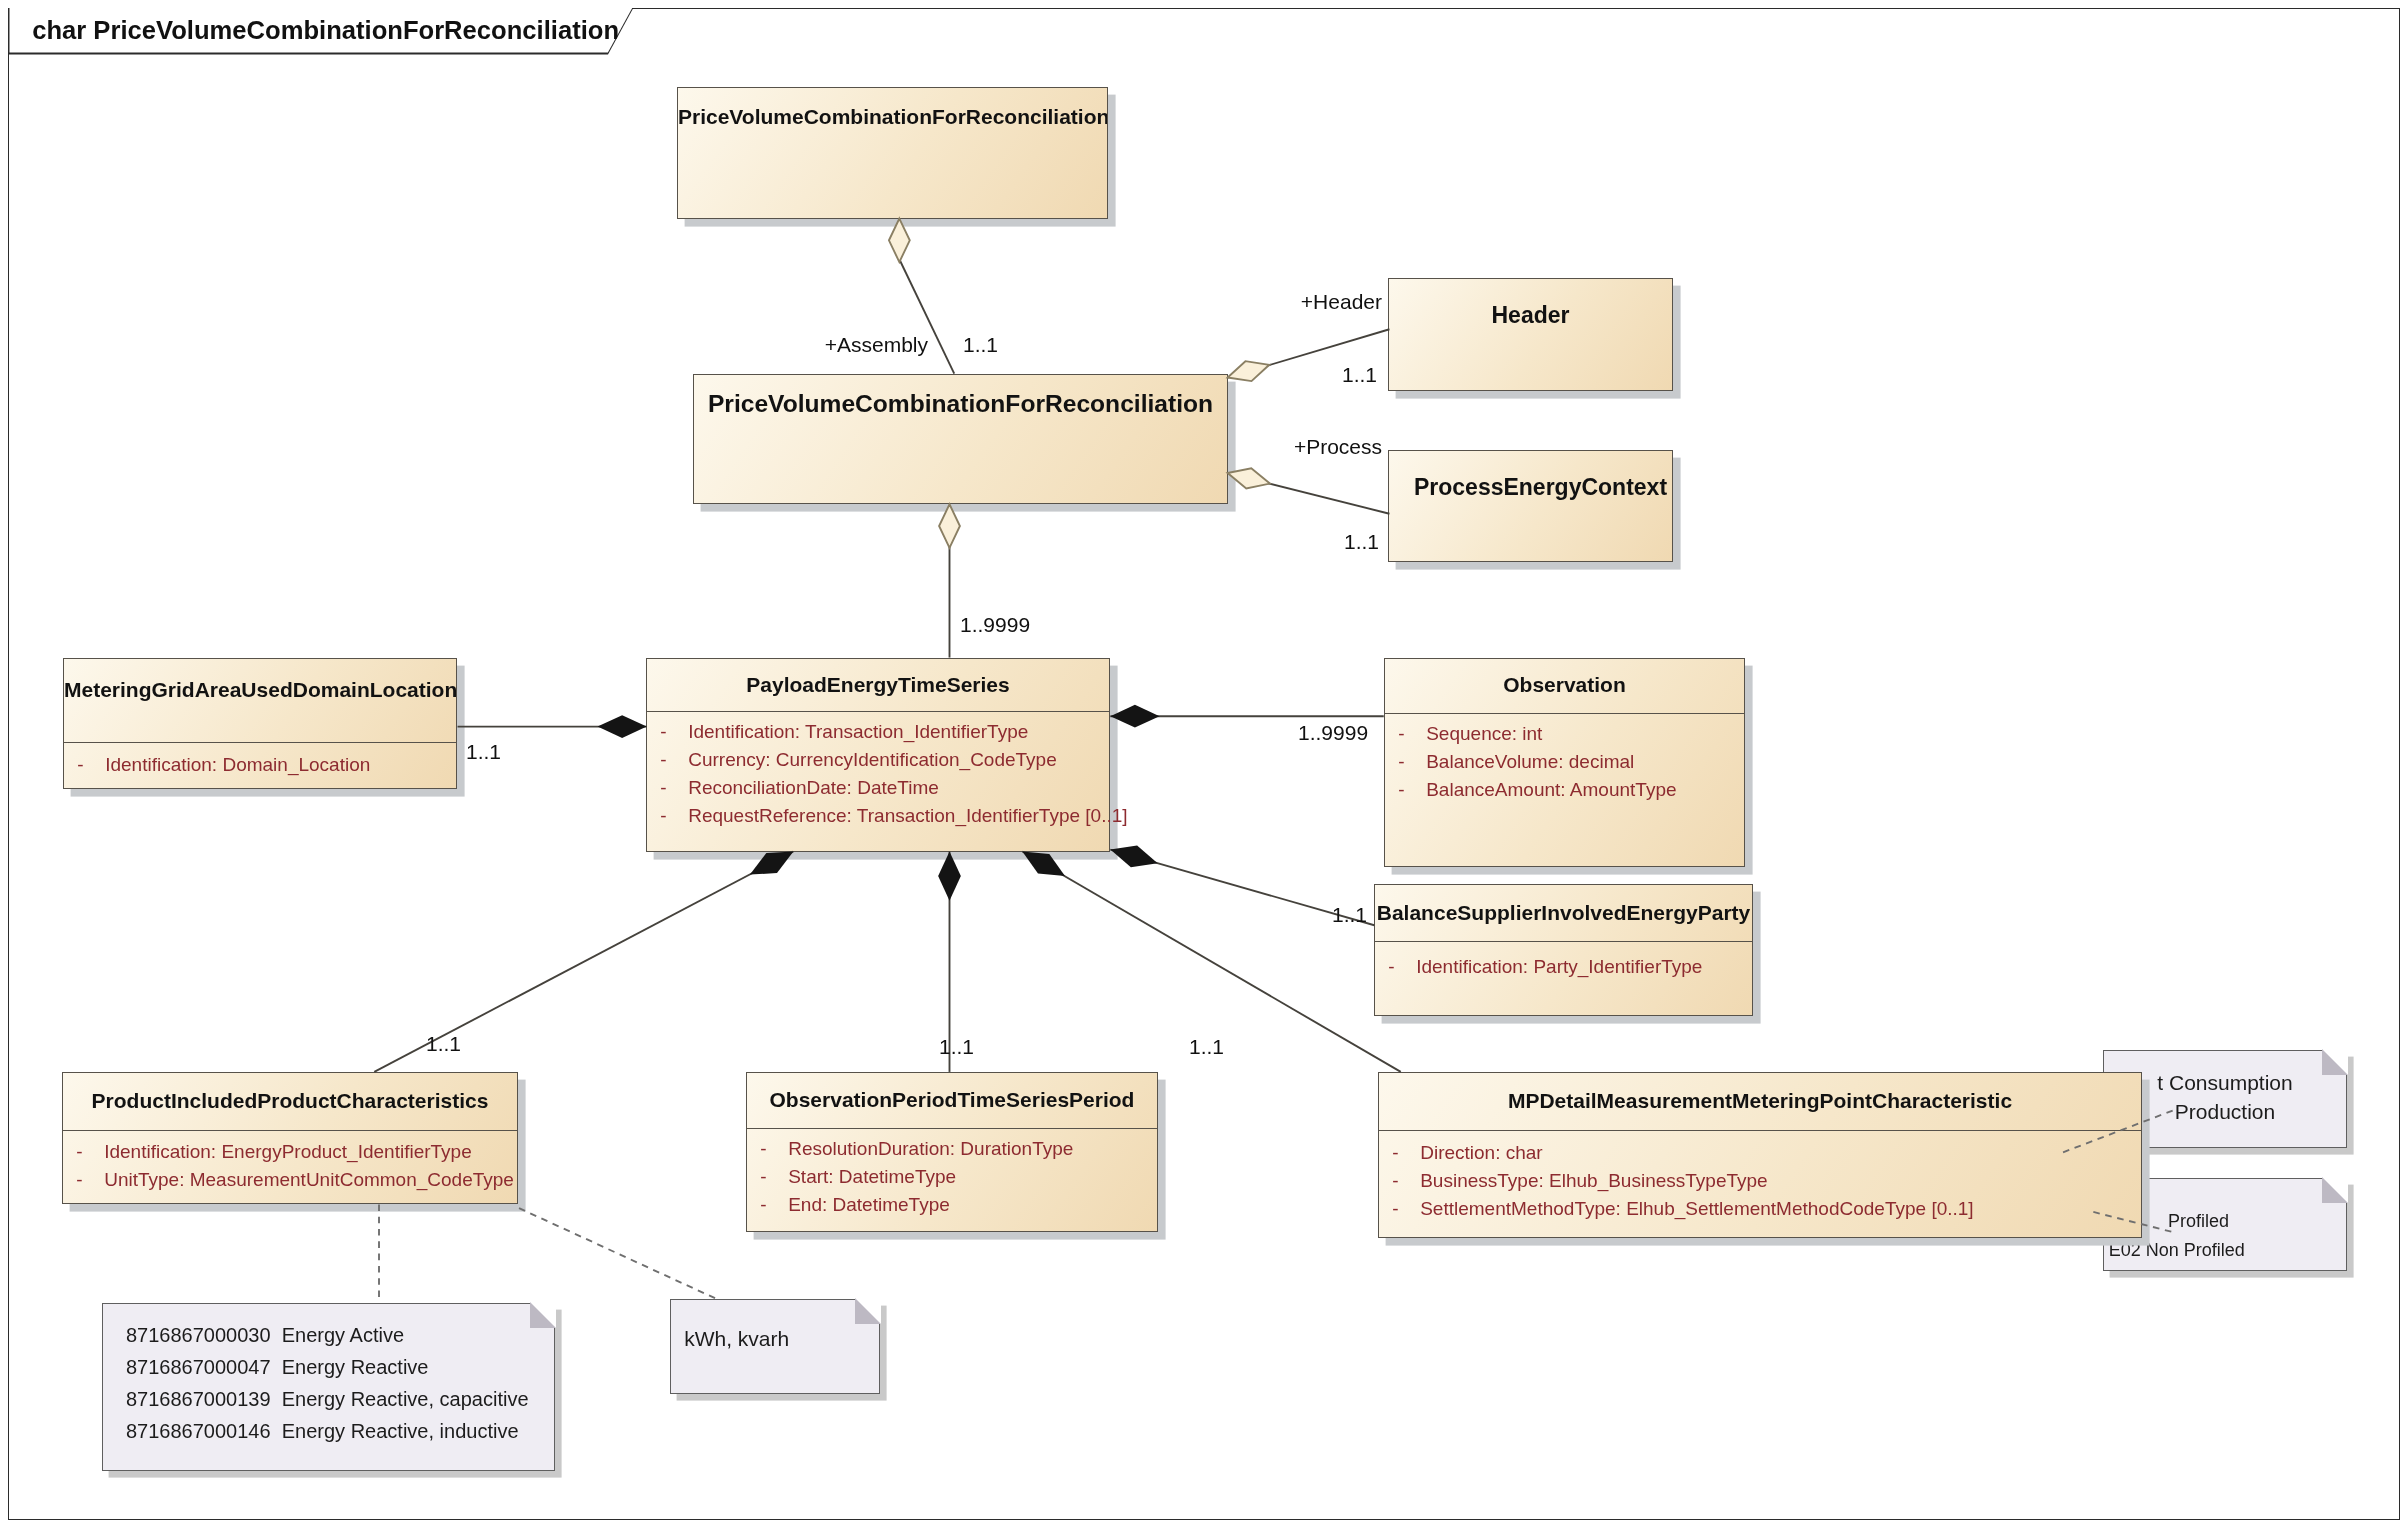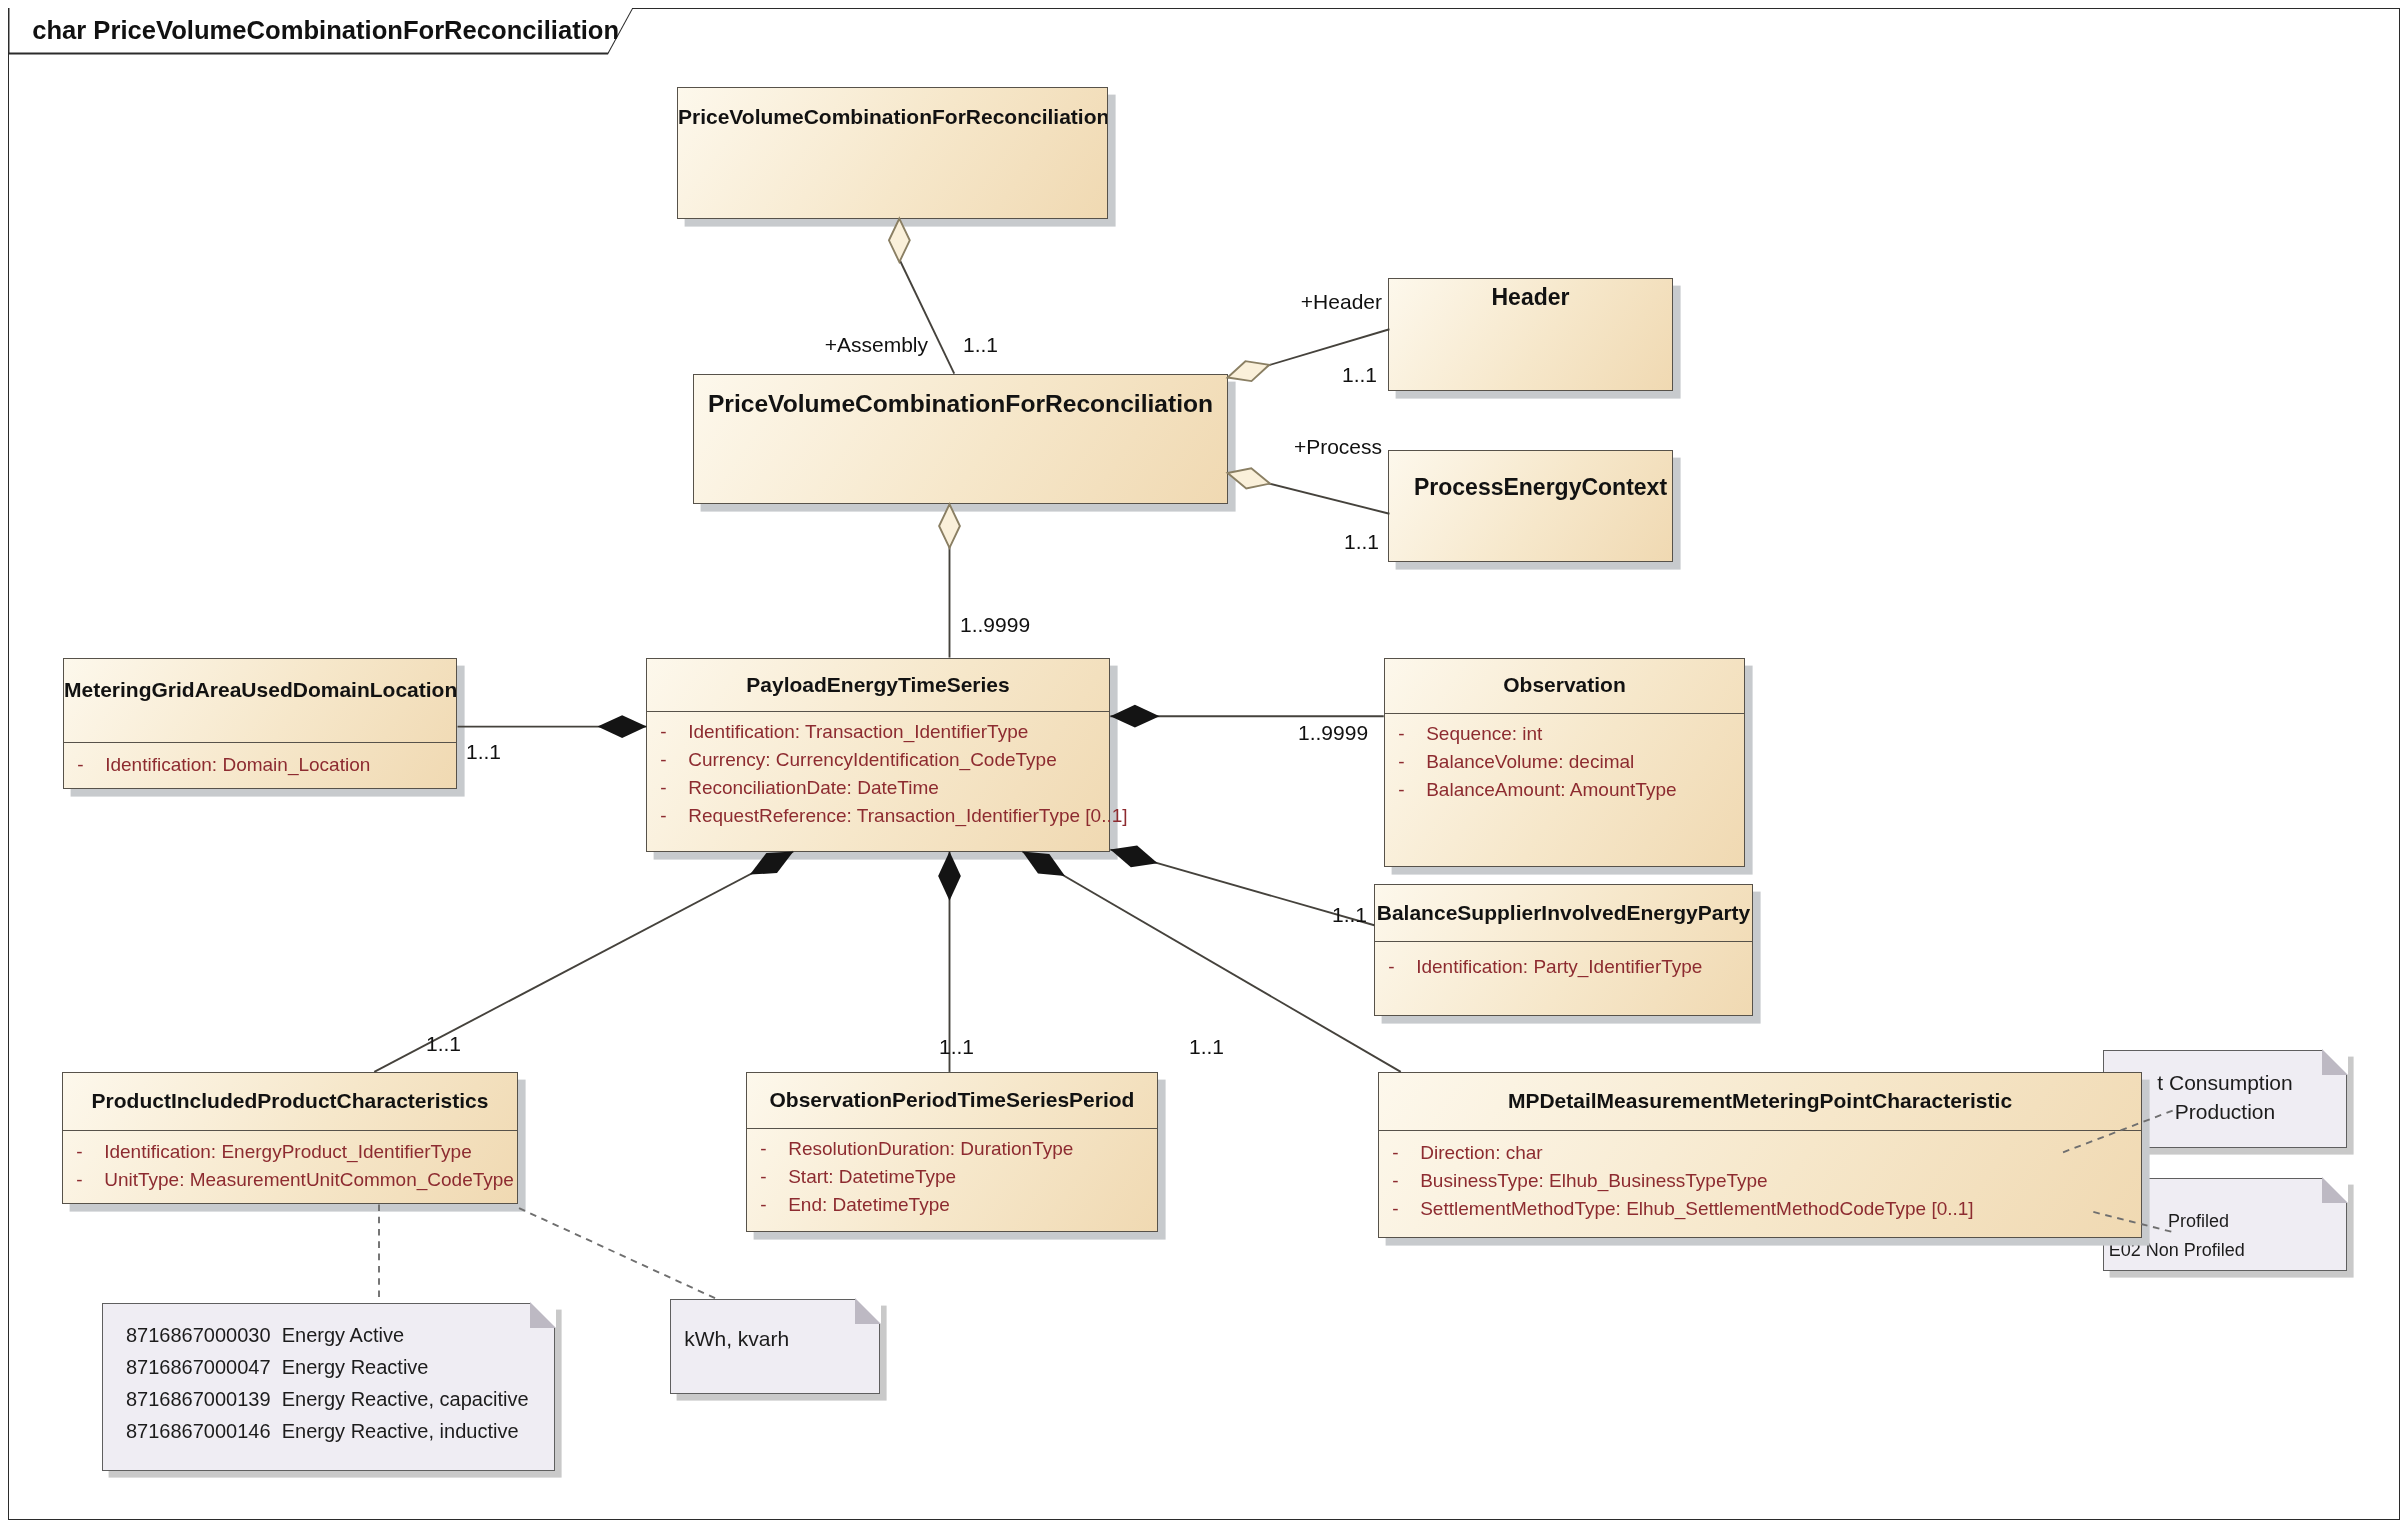--- a/index.html
+++ b/index.html
@@ -19,21 +19,21 @@
   .cls .titlebox{box-sizing:border-box;}
   .cls .attrs{border-top:1.9px solid #57524a;box-sizing:border-box;}
   .attr{display:flex;color:#8d2b30;font-size:19px;line-height:28px;white-space:nowrap;}
   .attr .vis{width:28px;padding-left:13.2px;flex:none;}
   
   #cls-top{left:677px;top:87px;width:431px;height:132px;}
   #cls-top .title{font-size:21px;padding-top:17px;}
   #cls-mid{left:693px;top:374px;width:535px;height:130px;}
   #cls-mid .title{font-size:24.6px;padding-top:15px;}
   #cls-header{left:1388px;top:278px;width:285px;height:113px;}
-  #cls-header .title{font-size:23px;padding-top:5px;}
+  #cls-header .title{font-size:23px;padding-top:23px;}
   #cls-process{left:1388px;top:450px;width:285px;height:112px;}
   #cls-process .title{font-size:23px;padding-top:23px;padding-left:20px;}
   #cls-metering{left:63px;top:658px;width:394px;height:131px;}
   #cls-metering .titlebox{height:83px;}
   #cls-metering .title{font-size:21px;padding-top:19px;text-align:right;}
   #cls-metering .attrs{padding-top:7.6px;}
   #cls-payload{left:646px;top:658px;width:464px;height:194px;}
   #cls-payload .titlebox{height:52px;}
   #cls-payload .title{font-size:21px;padding-top:14px;}
   #cls-payload .attrs{padding-top:5.7px;}

